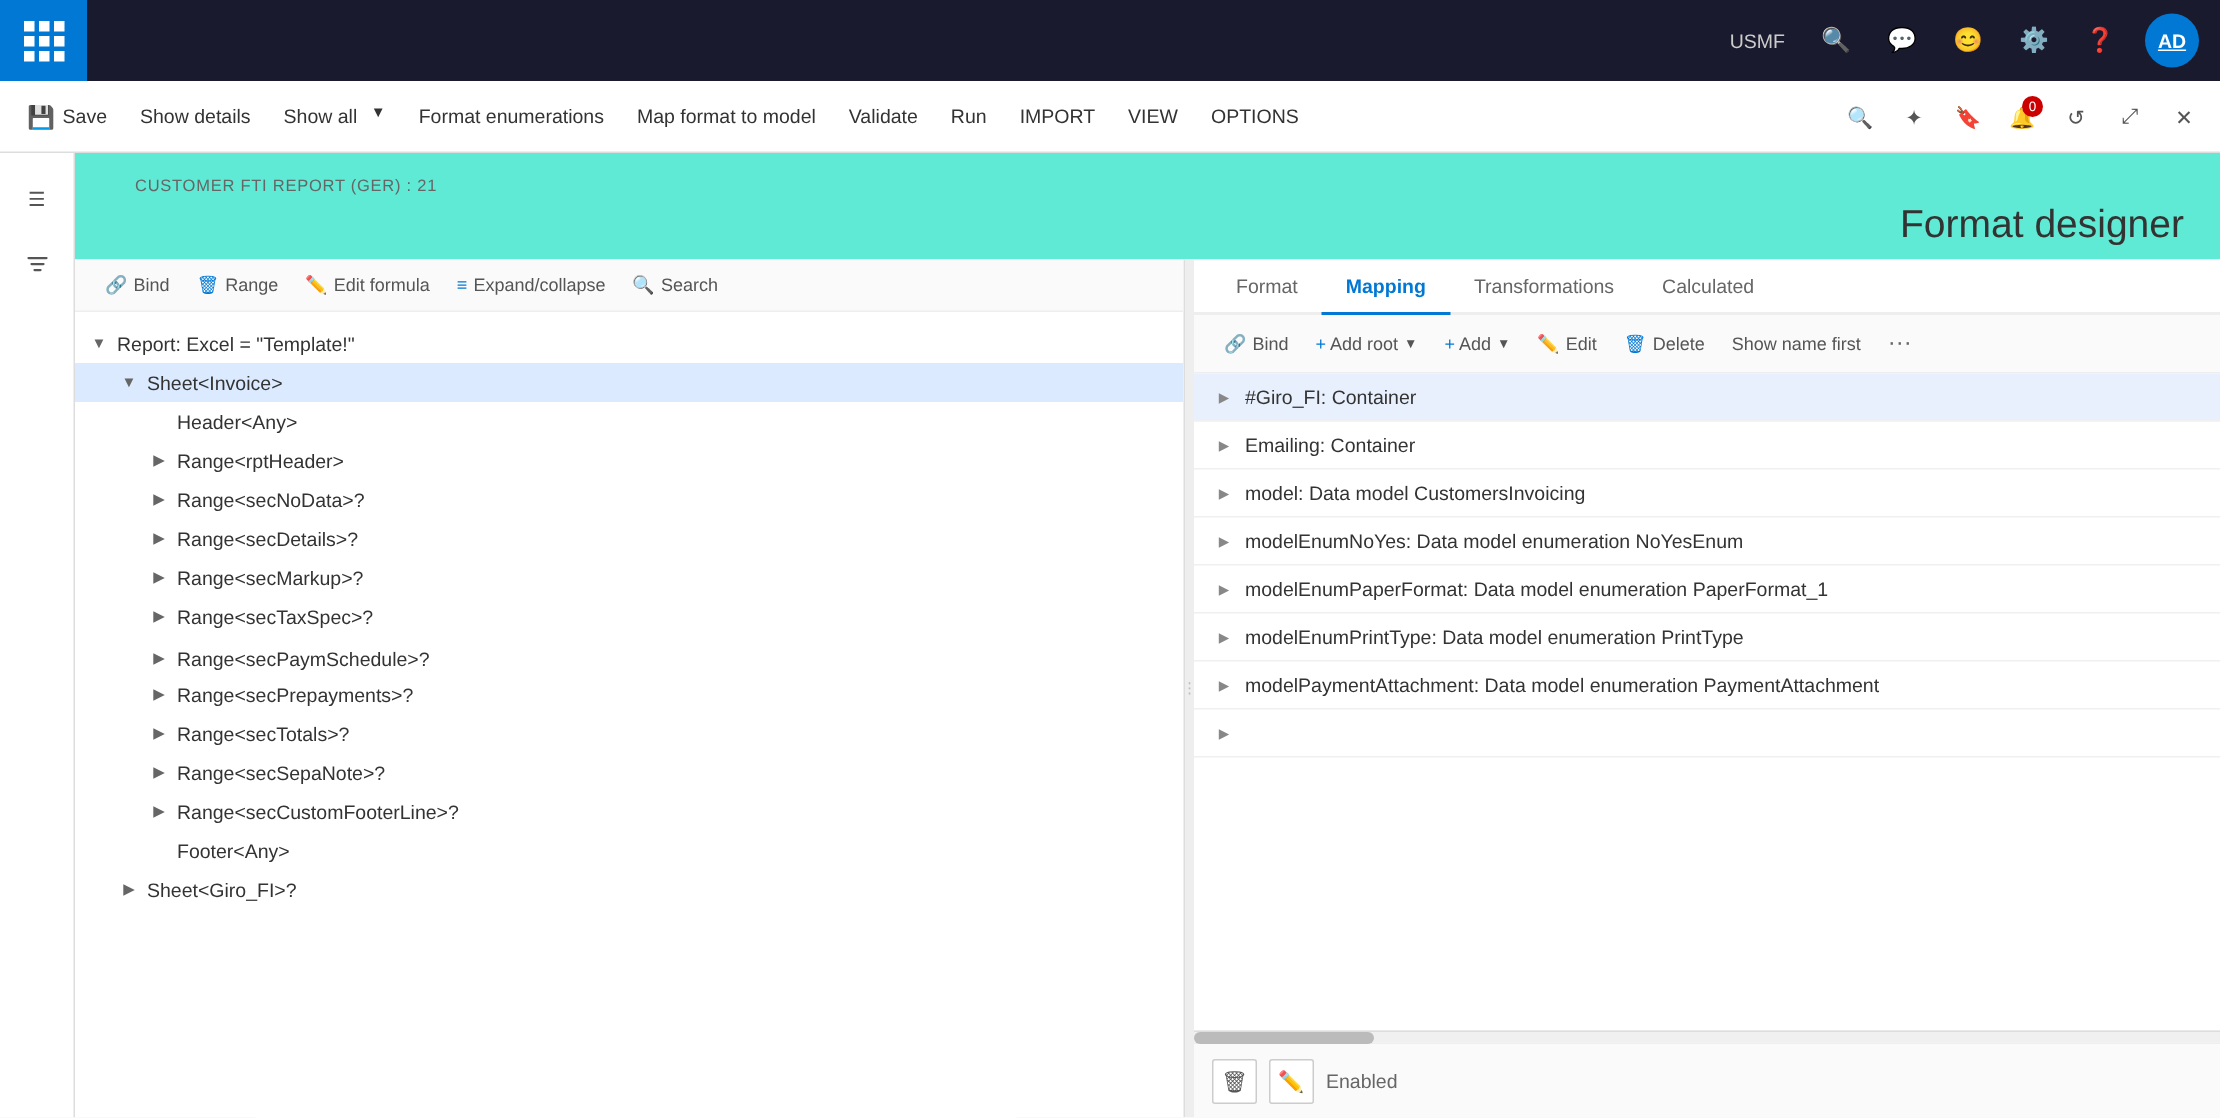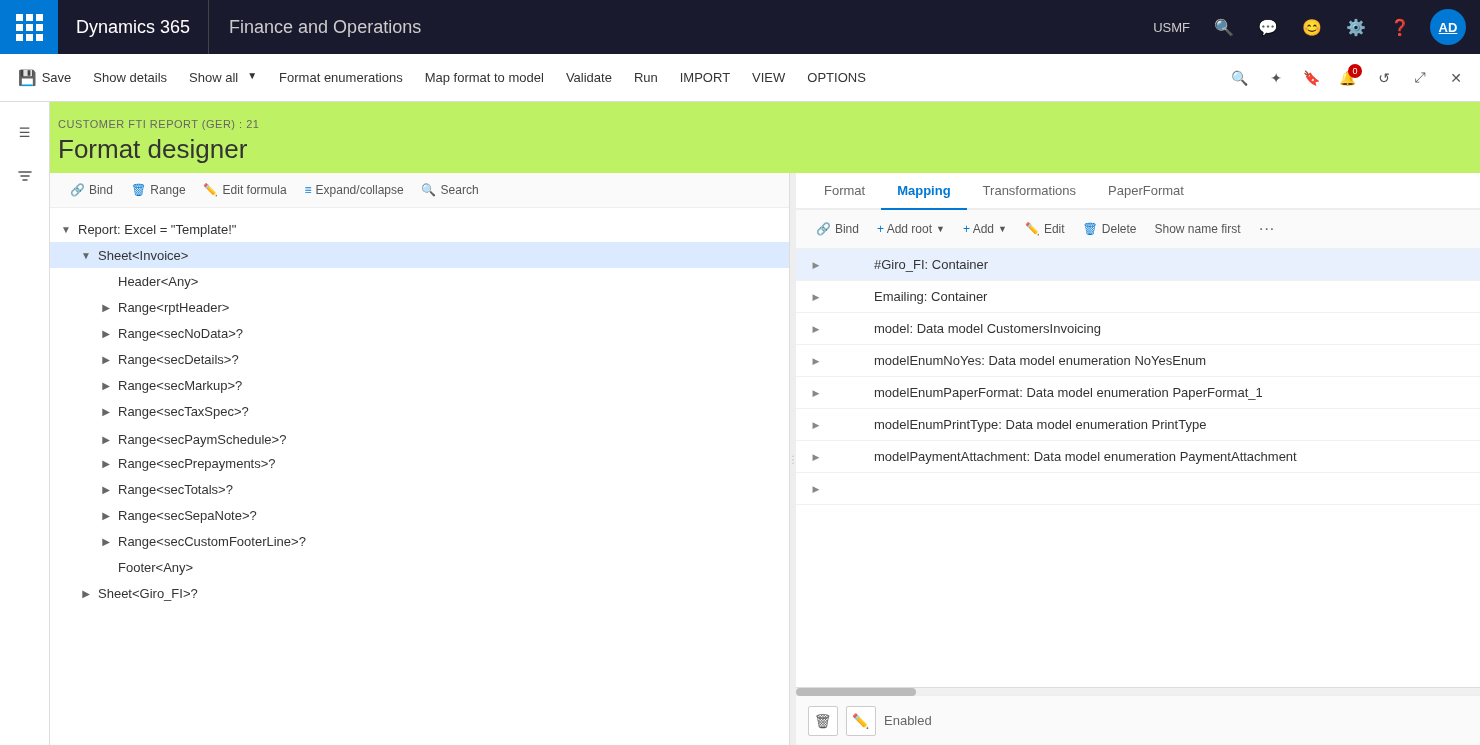--- a/index.html
+++ b/index.html
@@ -170,34 +170,35 @@
     
     .main-area {
       flex: 1;
       display: flex;
       flex-direction: column;
       overflow: hidden;
     }
 
     
     .page-header {
-      padding: 16px 24px 8px 8px;
-      background: #bef264;
+      padding: 16px 24px 8px 40px;
+      background: #5eead4;
     }
     .page-breadcrumb {
       font-size: 11px;
       color: #666;
       text-transform: uppercase;
       letter-spacing: 0.5px;
       margin-bottom: 4px;
     }
     .page-title {
       font-size: 26px;
       font-weight: 300;
       color: #333;
+      text-align: right;
     }
 
     
     .designer-area {
       flex: 1;
       display: flex;
       overflow: hidden;
       background: #fff;
       margin: 0 0 0 0;
     }
@@ -311,21 +312,20 @@
     }
     .mapping-item {
       display: flex;
       align-items: center;
       padding: 6px 12px;
       border-bottom: 1px solid #f0f0f0;
       cursor: pointer;
       font-size: 13px;
       color: #333;
       min-height: 32px;
-      gap: 44px;
     }
     .mapping-item.selected { background: #e8f0fe; }
     .mapping-expand {
       width: 16px; height: 16px;
       display: flex; align-items: center; justify-content: center;
       color: #888;
       font-size: 9px;
       flex-shrink: 0;
       margin-right: 6px;
     }
@@ -394,24 +394,20 @@
         <div class="waffle-dot"></div>
         <div class="waffle-dot"></div>
       <div class="waffle-dot"></div>
         <div class="waffle-dot"></div>
         <div class="waffle-dot"></div>
       <div class="waffle-dot"></div>
         <div class="waffle-dot"></div>
         <div class="waffle-dot"></div>
     </div>
   </div>
-  <div class="top-bar-title">
-    <div class="top-bar-app">Dynamics 365</div>
-    <div class="top-bar-module">Finance and Operations</div>
-  </div>
   <div class="top-bar-right">
     <span class="tb-env">USMF</span>
     <div class="tb-item">🔍</div>
     <div class="tb-item">💬</div>
     <div class="tb-item">😊</div>
     <div class="tb-item">⚙️</div>
     <div class="tb-item">❓</div>
     <div class="avatar-btn">AD</div>
   </div>
 </div>
@@ -573,21 +569,21 @@
       </div>
 
       <div class="panel-divider">⋮</div>
 
       <div class="right-panel">
 
         <div class="right-tabs">
         <div class="right-tab">Format</div>
             <div class="right-tab active">Mapping</div>
             <div class="right-tab">Transformations</div>
-            <div class="right-tab">PaperFormat</div>
+            <div class="right-tab">Calculated</div>
           </div>
 
         <div class="right-toolbar">
           <button class="right-tool-btn">
             <span class="t-icon">🔗</span>
             <span>Bind</span>
           </button>
           <button class="right-tool-btn">
             <span>
               <span style="color:#0078d4;">+</span>

